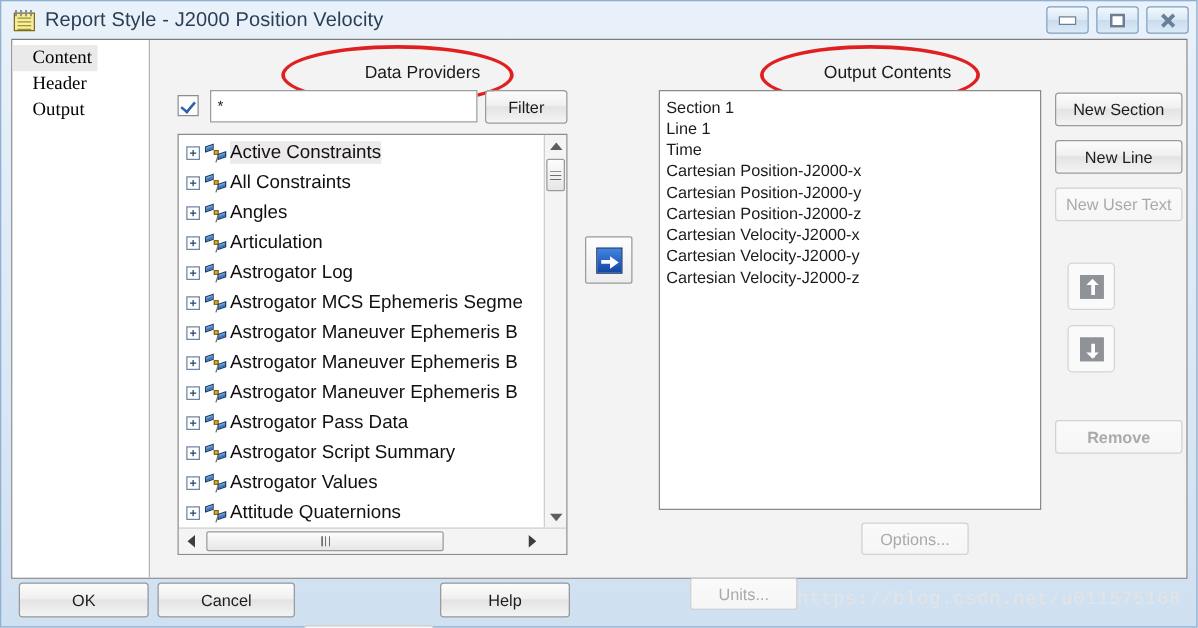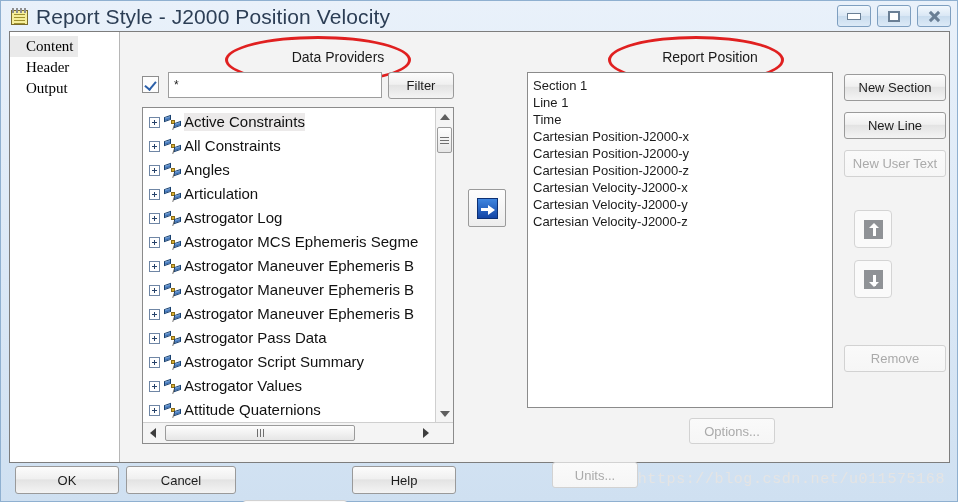--- a/index.html
+++ b/index.html
@@ -30,21 +30,21 @@
   .title-icon .pad:after{
     content:"";position:absolute;left:2px;top:3px;right:2px;height:1px;
     box-shadow:0 0 0 0 #a0922f,0 3px 0 0 #a0922f,0 6px 0 0 #a0922f,0 9px 0 0 #a0922f;
     background:#a0922f;
   }
   .title-icon .rings{
     position:absolute;left:1px;top:0px;width:15px;height:5px;
     background:repeating-linear-gradient(to right,#8e8e8e 0 2px,transparent 2px 4px);
   }
   .title-text{
-    font-size:21px;color:#2c3e55;letter-spacing:0.1px;white-space:nowrap;
+    font-size:16px;color:#2c3e55;letter-spacing:0.1px;white-space:nowrap;
   }
   .win-buttons{
     position:absolute;right:8px;top:4px;display:flex;gap:6px;
   }
   .win-btn{
     width:34px;height:22px;box-sizing:border-box;
     border:1px solid #7e9fc0;border-radius:3px;
     background:linear-gradient(to bottom,#f2f8fd 0%,#dbe8f5 48%,#c9dcee 52%,#dceaf7 100%);
     display:flex;align-items:center;justify-content:center;
     cursor:pointer;
@@ -452,21 +452,21 @@
           <div class="sb-arrow" style="right:19px;top:1px;">
             <span class="tri tri-rt"></span>
           </div>
         </div>
       </div>
 
       <div class="xfer" style="left:348px;top:157px;width:38px;height:38px;">
         <span class="ico"></span>
       </div>
 
-      <div class="caption" style="left:500px;top:17px;width:180px;text-align:center;">Report Position</div>
+      <div class="caption" style="left:500px;top:17px;width:180px;text-align:center;">Output Contents</div>
       <div class="ellipse" style="left:488px;top:4px;width:170px;height:42px;"></div>
 
       <div class="contents" style="left:407px;top:40px;width:306px;height:336px;">
         <div class="c-row">Section 1</div>
         <div class="c-row">Line 1</div>
         <div class="c-row">Time</div>
         <div class="c-row">Cartesian Position-J2000-x</div>
         <div class="c-row">Cartesian Position-J2000-y</div>
         <div class="c-row">Cartesian Position-J2000-z</div>
         <div class="c-row">Cartesian Velocity-J2000-x</div>
@@ -484,21 +484,21 @@
             <i class="ar"></i>
           </span>
       </div>
       <div class="iconbtn dn" style="left:734px;top:228px;width:38px;height:38px;">
         <span class="sq">
             <i class="ar"></i>
             <i class="hd"></i>
           </span>
       </div>
 
-      <div class="btn disabled" style="left:724px;top:313px;width:102px;height:27px;">Remove</div>
+      <div class="btn disabled" style="left:724px;top:304px;width:102px;height:27px;font-weight:bold;">Remove</div>
 
       <div class="btn disabled" style="left:432px;top:386px;width:86px;height:26px;margin-top:44px;">Units...</div>
       <div class="btn disabled" style="left:569px;top:386px;width:86px;height:26px;">Options...</div>
 
     </div>
   </div>
 
   <div class="bottombar">
     <div class="btn" style="left:6px;top:2px;width:104px;height:28px;">OK</div>
     <div class="btn" style="left:117px;top:2px;width:110px;height:28px;">Cancel</div>

